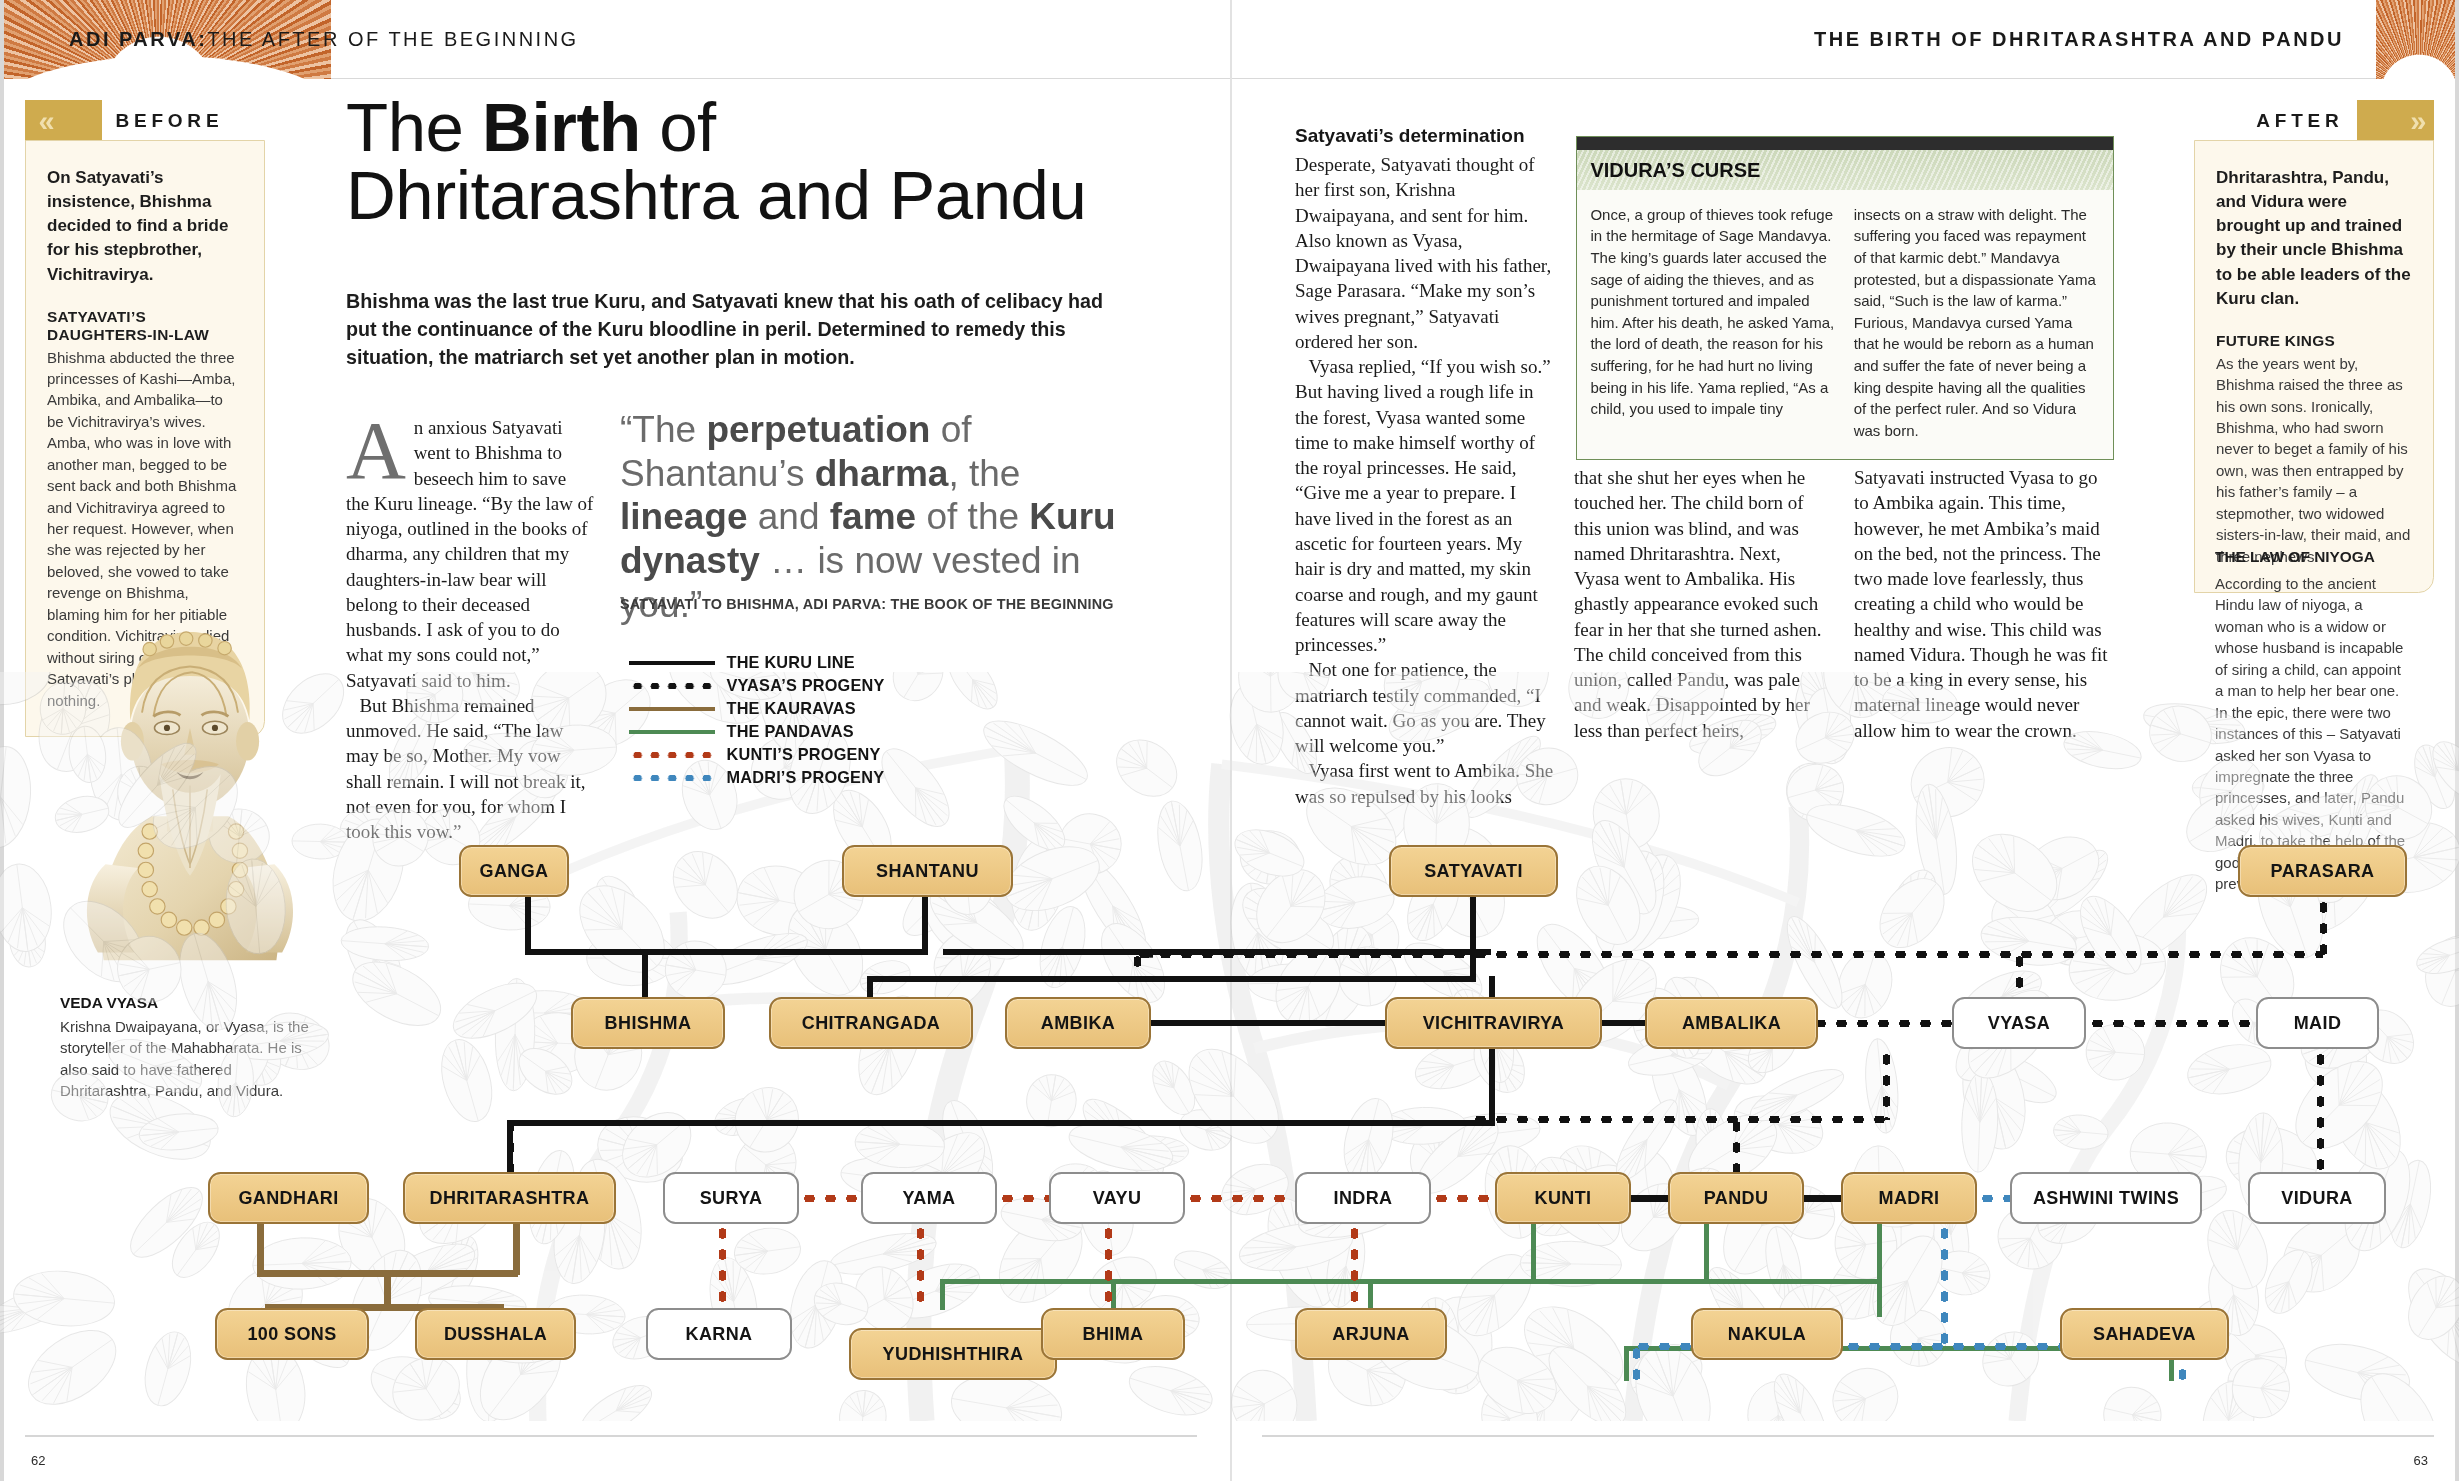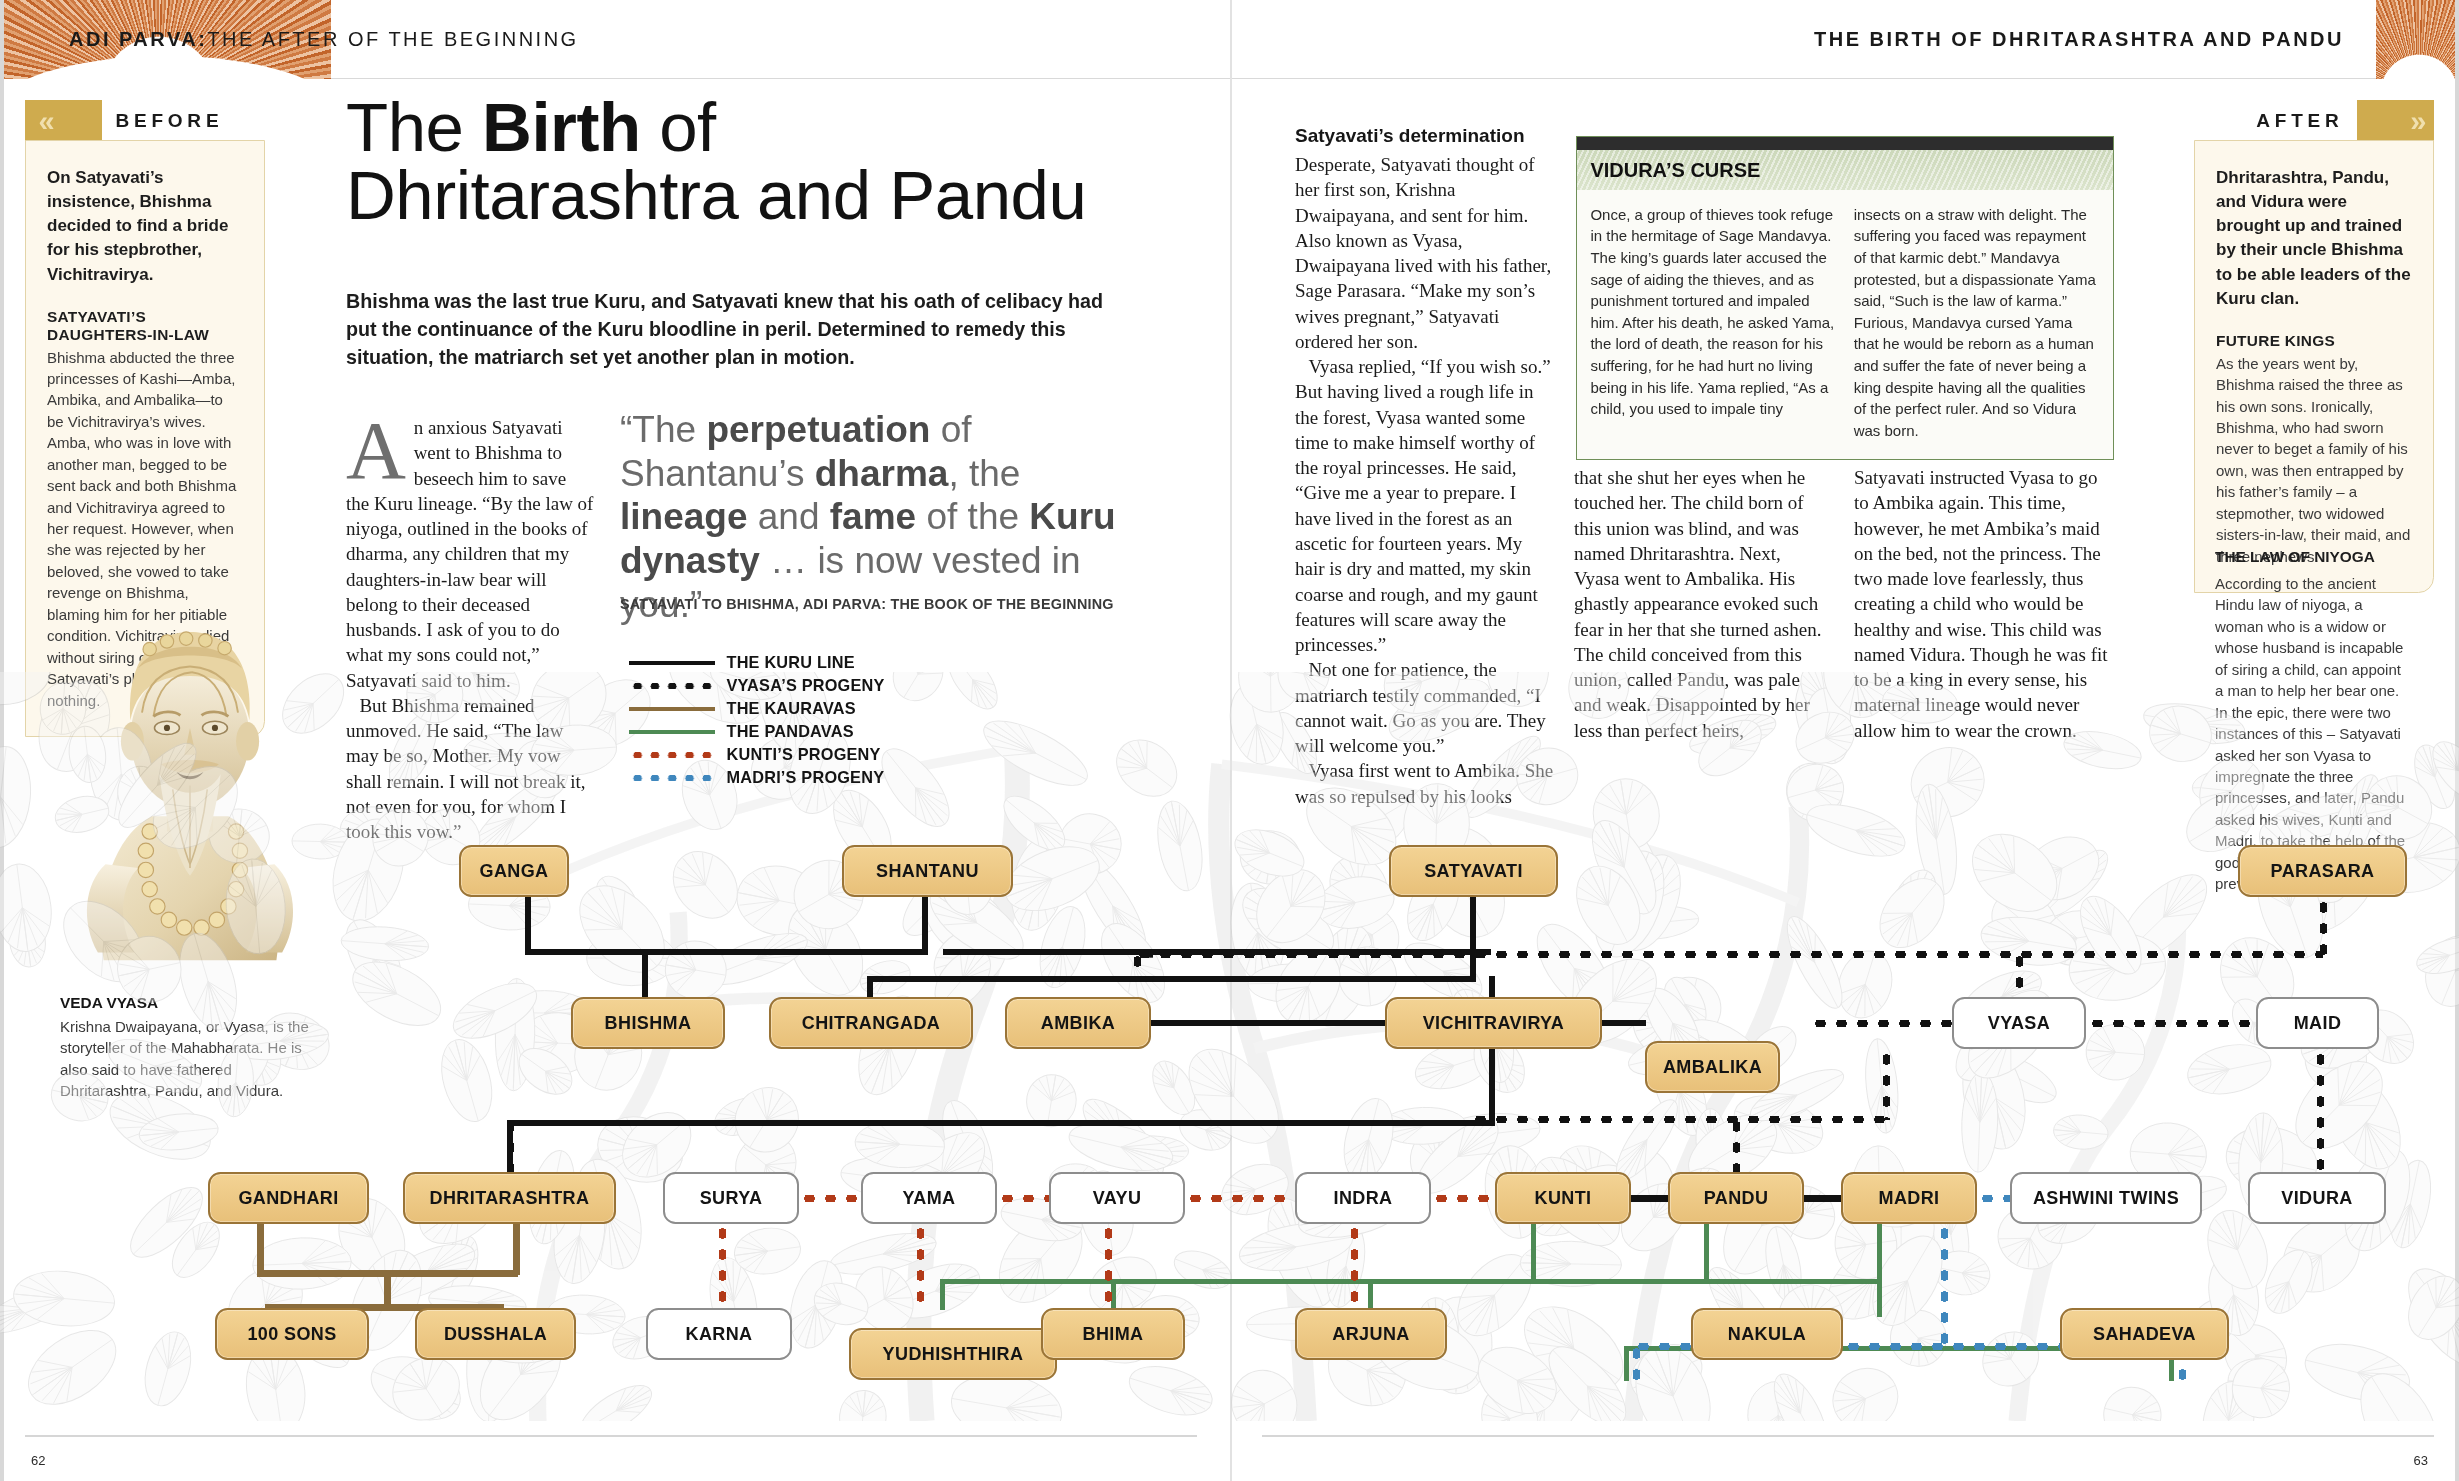--- a/index.html
+++ b/index.html
@@ -1235,21 +1235,21 @@
 
     <div id="nodes">
         <div class="node fam" style="left: 459px; top: 173px; width: 110px;">GANGA</div>
         <div class="node fam" style="left: 842px; top: 173px; width: 171px;">SHANTANU</div>
         <div class="node fam" style="left: 1389px; top: 173px; width: 169px;">SATYAVATI</div>
         <div class="node fam" style="left: 2238px; top: 173px; width: 169px;">PARASARA</div>
         <div class="node fam" style="left: 571px; top: 325px; width: 154px;">BHISHMA</div>
         <div class="node fam" style="left: 769px; top: 325px; width: 204px;">CHITRANGADA</div>
         <div class="node fam" style="left: 1005px; top: 325px; width: 146px;">AMBIKA</div>
         <div class="node fam" style="left: 1385px; top: 325px; width: 217px;">VICHITRAVIRYA</div>
-        <div class="node fam" style="left: 1645px; top: 325px; width: 135px; margin-top: 44px;">AMBALIKA</div>
+        <div class="node fam" style="left: 1645px; top: 325px; width: 173px;">AMBALIKA</div>
         <div class="node god" style="left: 1952px; top: 325px; width: 134px;">VYASA</div>
         <div class="node god" style="left: 2256px; top: 325px; width: 123px;">MAID</div>
         <div class="node god" style="left: 2248px; top: 500px; width: 138px;">VIDURA</div>
         <div class="node fam" style="left: 208px; top: 500px; width: 161px;">GANDHARI</div>
         <div class="node fam" style="left: 403px; top: 500px; width: 213px;">DHRITARASHTRA</div>
         <div class="node god" style="left: 663px; top: 500px; width: 136px;">SURYA</div>
         <div class="node god" style="left: 861px; top: 500px; width: 136px;">YAMA</div>
         <div class="node god" style="left: 1049px; top: 500px; width: 136px;">VAYU</div>
         <div class="node god" style="left: 1295px; top: 500px; width: 136px;">INDRA</div>
         <div class="node fam" style="left: 1495px; top: 500px; width: 136px;">KUNTI</div>

